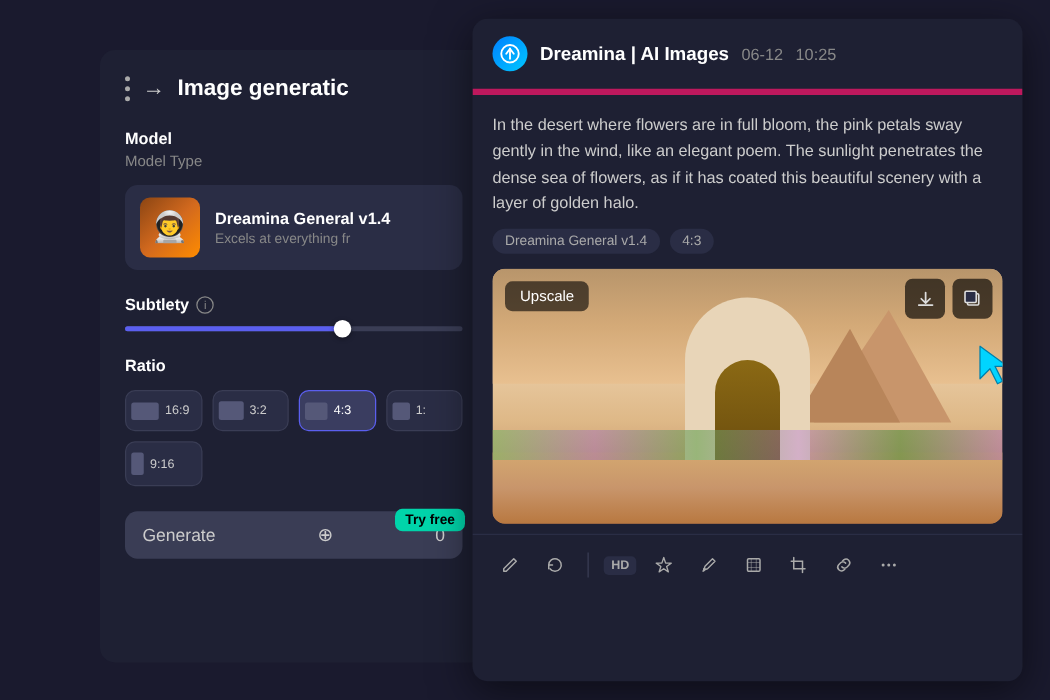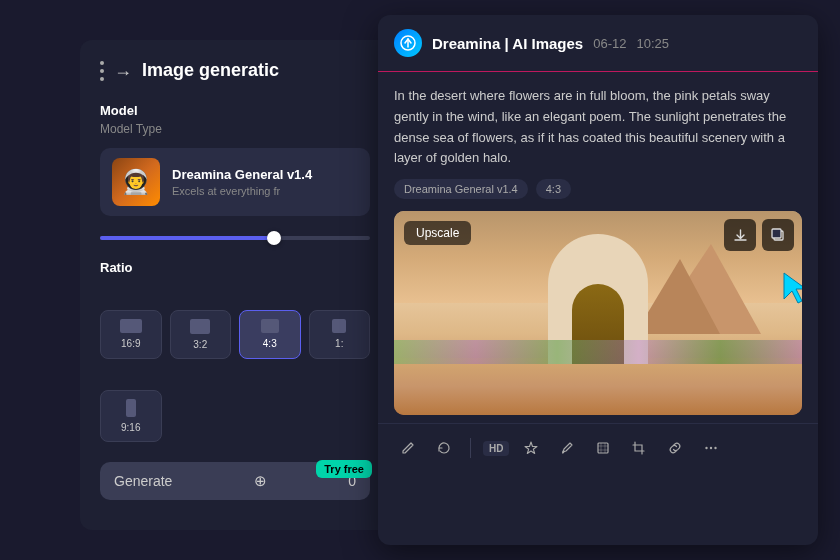--- a/index.html
+++ b/index.html
@@ -184,25 +184,24 @@
       gap: 8px;
       margin-bottom: 20px;
     }
 
     .ratio-btn {
       background: #2a2d45;
       border: 1px solid #3a3d55;
       border-radius: 8px;
       padding: 8px 4px;
       display: flex;
-      flex-direction: column;
+      flex-direction: row;
       align-items: center;
       gap: 5px;
       cursor: pointer;
-      margin-top: 23px;
     }
 
     .ratio-btn.active {
       background: #3a3d60;
       border-color: #5b5fef;
     }
 
     .ratio-icon {
       background: #555878;
       border-radius: 2px;
@@ -266,21 +265,21 @@
       border-radius: 12px;
       overflow: hidden;
       box-shadow: 0 8px 32px rgba(0,0,0,0.5);
     }
 
     .right-header {
       display: flex;
       align-items: center;
       gap: 10px;
       padding: 14px 16px;
-      border-bottom: 1px solid #be185d;
+      border-bottom: 5px solid #be185d;
     }
 
     .dreamina-logo {
       width: 28px;
       height: 28px;
       border-radius: 50%;
       background: linear-gradient(135deg, #0080ff, #00c8ff);
       display: flex;
       align-items: center;
       justify-content: center;
@@ -521,20 +520,24 @@
     <div class="section-sublabel">Model Type</div>
     <div class="model-card">
       <div class="model-thumb"></div>
       <div>
         <div class="model-name">Dreamina General v1.4</div>
         <div class="model-desc">Excels at everything fr</div>
       </div>
     </div>
   </div>
 
+  <div class="subtlety-row">
+    <span class="subtlety-label">Subtlety</span>
+    <div class="info-icon">i</div>
+  </div>
 
   <div class="slider-track">
     <div class="slider-fill"></div>
     <div class="slider-thumb"></div>
   </div>
 
   <div class="ratio-label">Ratio</div>
 
   <div class="ratio-grid">
     <div class="ratio-btn">

